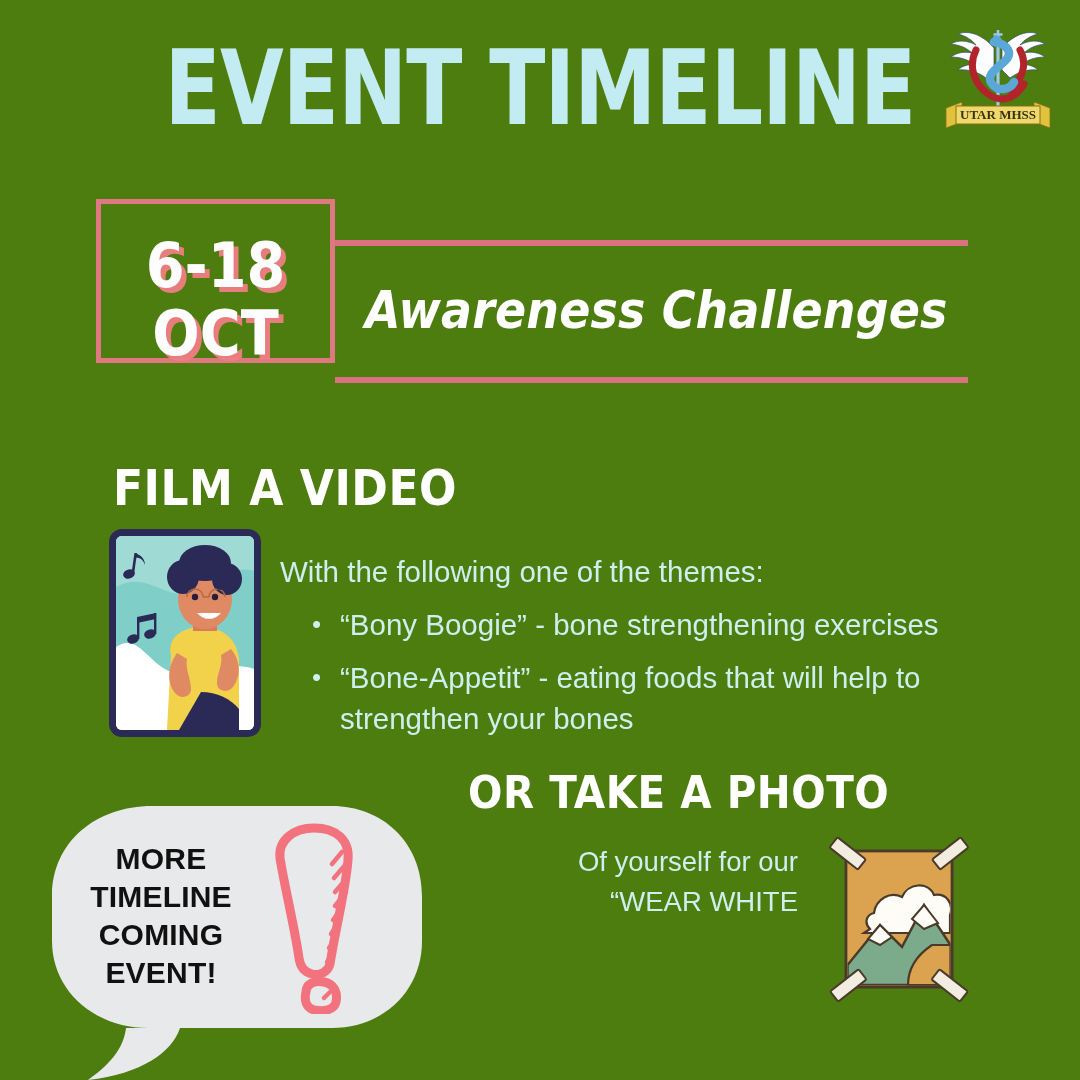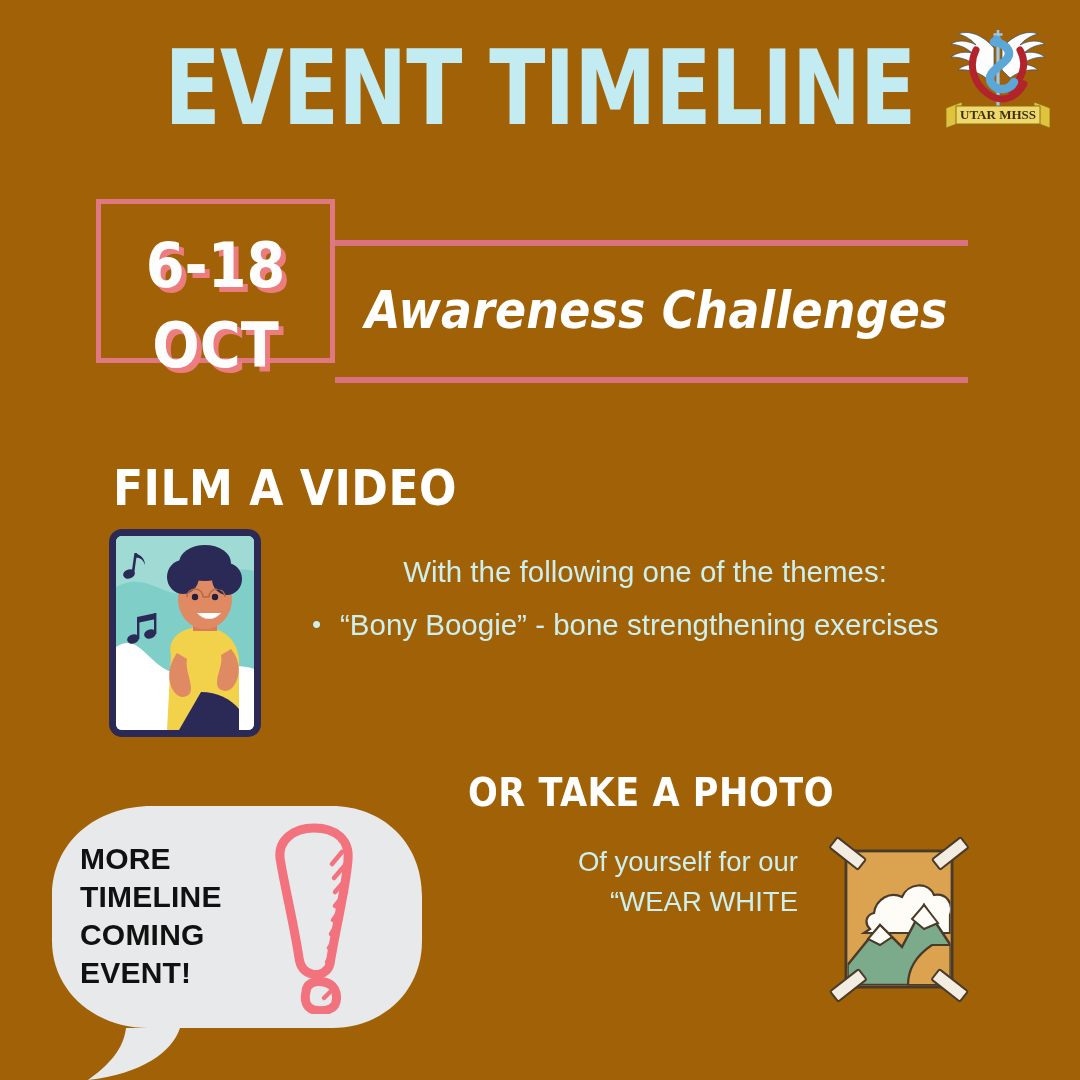--- a/index.html
+++ b/index.html
@@ -10,21 +10,21 @@
     width: 1080px;
     height: 1080px;
     background: #33547a;
     font-family: "Liberation Sans", sans-serif;
     overflow: hidden;
   }
   #poster {
     position: relative;
     width: 1080px;
     height: 1080px;
-    background: #a16207;
+    background: #4d7c0f;
     overflow: hidden;
   }
 
   
   #page-title {
     position: absolute;
     left: 0;
     top: 36px;
     width: 1080px;
     text-align: center;
@@ -65,21 +65,21 @@
     text-align: center;
     font-family: "Liberation Sans Narrow", "DejaVu Sans Condensed", "Liberation Sans", sans-serif;
     font-weight: 700;
     font-size: 62px;
     line-height: 62px;
     color: #fdfdfd;
     text-shadow: 5px 5px 0 rgba(240,125,133,0.95);
     letter-spacing: 0px;
   }
   #date-line-1 { font-size: 62px; display:block; }
-  #date-line-2 { font-size: 62px; display:block; margin-top: 18px; }
+  #date-line-2 { font-size: 62px; display:block; margin-top: 6px; }
 
   .rule {
     position: absolute;
     left: 335px;
     width: 633px;
     height: 6px;
     background: #d9717f;
   }
   #rule-top { top: 240px; }
   #rule-bottom { top: 377px; }
@@ -124,21 +124,21 @@
 
   #film-body {
     position: absolute;
     left: 280px;
     top: 551px;
     width: 730px;
     color: #cdf0ef;
     font-size: 29.5px;
     line-height: 41px;
   }
-  #film-intro { margin: 0 0 2px 0; text-align: center; }
+  #film-intro { margin: 0 0 2px 0; }
   #film-list {
     margin: 0;
     padding-left: 44px;
     list-style: none;
   }
   #film-list li {
     position: relative;
     margin: 12px;
     padding-left: 4px;
   }
@@ -151,21 +151,21 @@
   }
 
   
   #heading-photo {
     position: absolute;
     left: 468px;
     top: 768px;
     color: #ffffff;
     font-family: "Liberation Sans Narrow", "DejaVu Sans Condensed", "Liberation Sans", sans-serif;
     font-weight: 700;
-    font-size: 39px;
+    font-size: 45px;
     line-height: 49px;
     letter-spacing: 0.5px;
     white-space: nowrap;
   }
   #photo-body {
     position: absolute;
     left: 470px;
     top: 842px;
     width: 328px;
     text-align: right;
@@ -191,21 +191,21 @@
     top: 806px;
     width: 370px;
     height: 222px;
   }
   #speech-bubble-shape { position:absolute; inset:0; width:370px; height:274px; }
   #bubble-text {
     position: absolute;
     left: 28px;
     top: 34px;
     width: 162px;
-    text-align: left;
+    text-align: center;
     color: #111111;
     font-weight: 700;
     font-size: 30px;
     line-height: 38px;
     letter-spacing: 0.2px;
   }
   #bubble-text div { white-space: nowrap; }
   #exclaim-icon {
     position: absolute;
     left: 198px;
@@ -308,20 +308,21 @@
           <path d="M122 36 C128 38 132 42 132 48 C130 42 126 40 122 41 Z"></path>
         </g>
       </g>
     </svg>
   </div>
 
   <div id="film-body">
     <p id="film-intro">With the following one of the themes:</p>
     <ul id="film-list">
       <li>“Bony Boogie” - bone strengthening exercises</li>
+      <li>“Bone-Appetit” - eating foods that will help to strengthen your bones</li>
     </ul>
   </div>
 
   <div id="heading-photo">OR TAKE A PHOTO</div>
 
   <div id="photo-body">
     <div>Of yourself for our</div>
     <div>“WEAR WHITE</div>
   </div>
 

